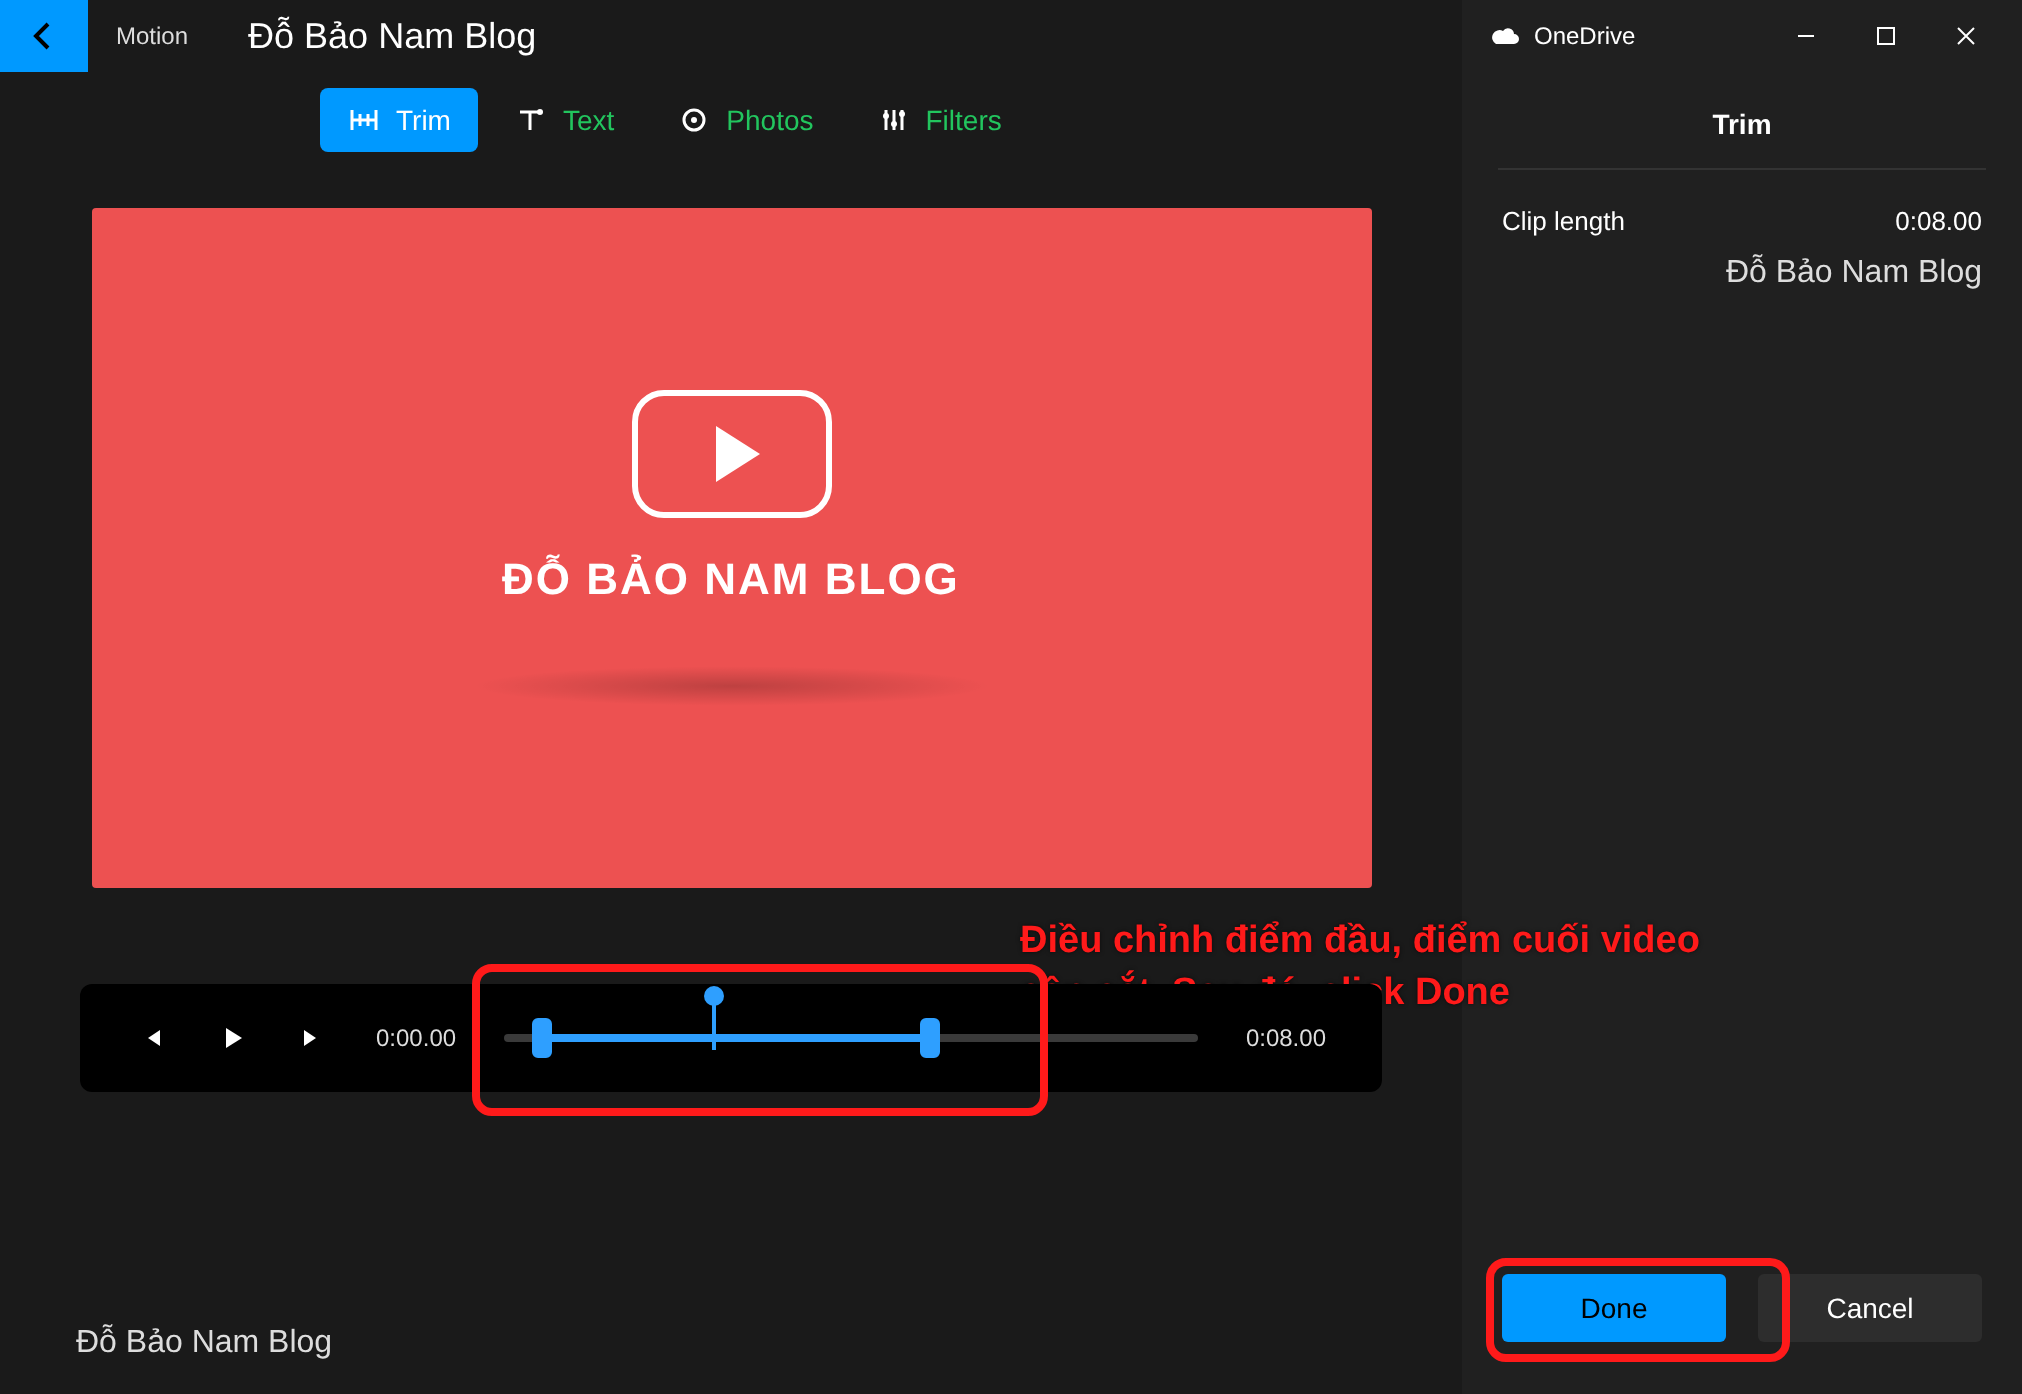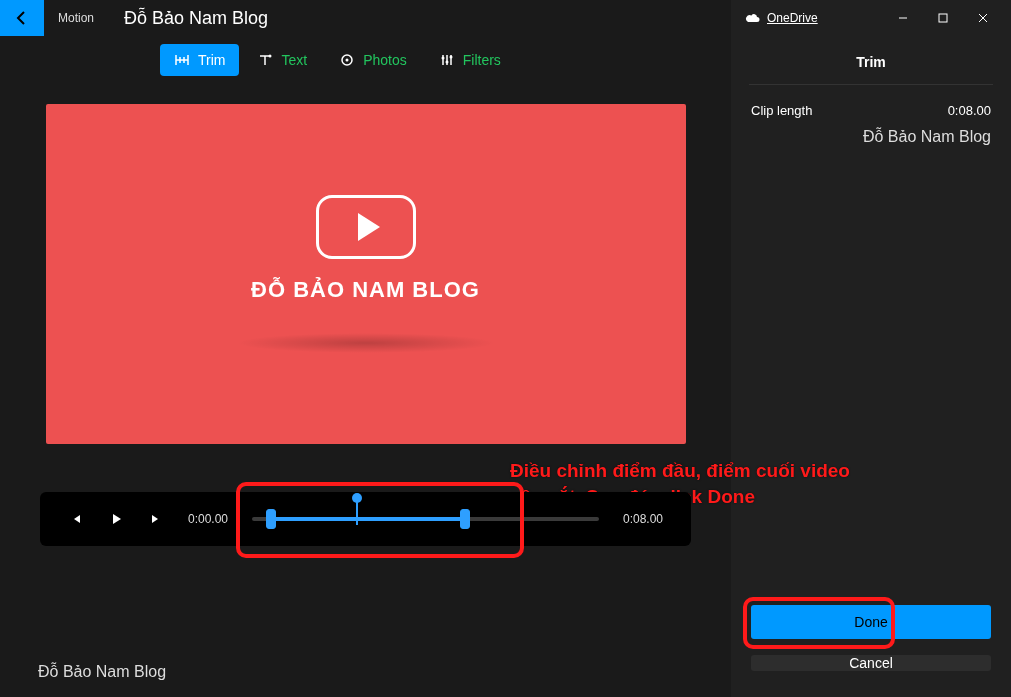--- a/index.html
+++ b/index.html
@@ -8,21 +8,21 @@
 .main { flex: 1; display: flex; flex-direction: column; background: #1a1a1a; }
 .sidebar { width: 280px; background: #202020; display: flex; flex-direction: column; }
 
 
 .titlebar { height: 36px; display: flex; align-items: center; }
 .back-btn { width: 44px; height: 36px; background: #0099ff; display: flex; align-items: center; justify-content: center; cursor: pointer; }
 .app-name { font-size: 12px; margin-left: 14px; color: #ddd; }
 .proj-title { font-size: 18px; margin-left: 30px; color: #fff; }
 
 .sidebar-title { height: 36px; display: flex; align-items: center; padding: 0 8px; }
-.onedrive { display: flex; align-items: center; gap: 6px; font-size: 12px; margin-left: 6px; text-decoration: underline; }
+.onedrive { display: flex; align-items: center; gap: 6px; font-size: 12px; margin-left: 6px; }
 .win-controls { display: flex; margin-left: auto; }
 .win-btn { width: 40px; height: 36px; display: flex; align-items: center; justify-content: center; font-size: 11px; cursor: pointer; }
 
 
 .toolbar { display: flex; gap: 4px; padding: 8px 0 8px 160px; align-items: center; }
 .tool-btn { display: flex; align-items: center; gap: 8px; padding: 8px 14px; border-radius: 4px; font-size: 14px; color: #22c55e; cursor: pointer; }
 .tool-btn.active { background: #0099ff; color: #fff; }
 .tool-icon { width: 16px; height: 16px; display: inline-flex; align-items: center; justify-content: center; }
 
 
@@ -52,21 +52,21 @@
 .red-box { border: 4px solid #ff1a1a; border-radius: 10px; position: absolute; pointer-events: none; }
 .red-box.timeline { left: 196px; top: -10px; width: 288px; height: 76px; }
 .red-box.done { left: -8px; top: -8px; width: 152px; height: 52px; }
 
 .watermark { position: absolute; left: 38px; bottom: 16px; font-size: 16px; color: #ddd; }
 
 
 .panel-title { text-align: center; font-size: 14px; font-weight: 600; padding: 18px 0 14px; border-bottom: 1px solid #333; margin: 0 18px; }
 .info-row { display: flex; justify-content: space-between; padding: 18px 20px 4px 20px; font-size: 13px; }
 .side-brand { text-align: right; padding: 6px 20px 0 0; font-size: 16px; color: #ddd; }
-.side-actions { margin-top: auto; display: flex; gap: 16px; padding: 16px 20px 26px 20px; position: relative; flex-direction: column; }
+.side-actions { margin-top: auto; display: flex; gap: 16px; padding: 16px 20px 26px 20px; position: relative; }
 .btn { flex: 1; height: 34px; display: flex; align-items: center; justify-content: center; font-size: 14px; border-radius: 3px; cursor: pointer; }
 .btn.primary { background: #0099ff; color: #000; }
 .btn.secondary { background: #2d2d2d; color: #fff; text-align: right; }
 .done-wrap { position: relative; flex: 1; display: flex; }
 
 svg { display: block; }
 </style>
 </head>
 <body>
 

